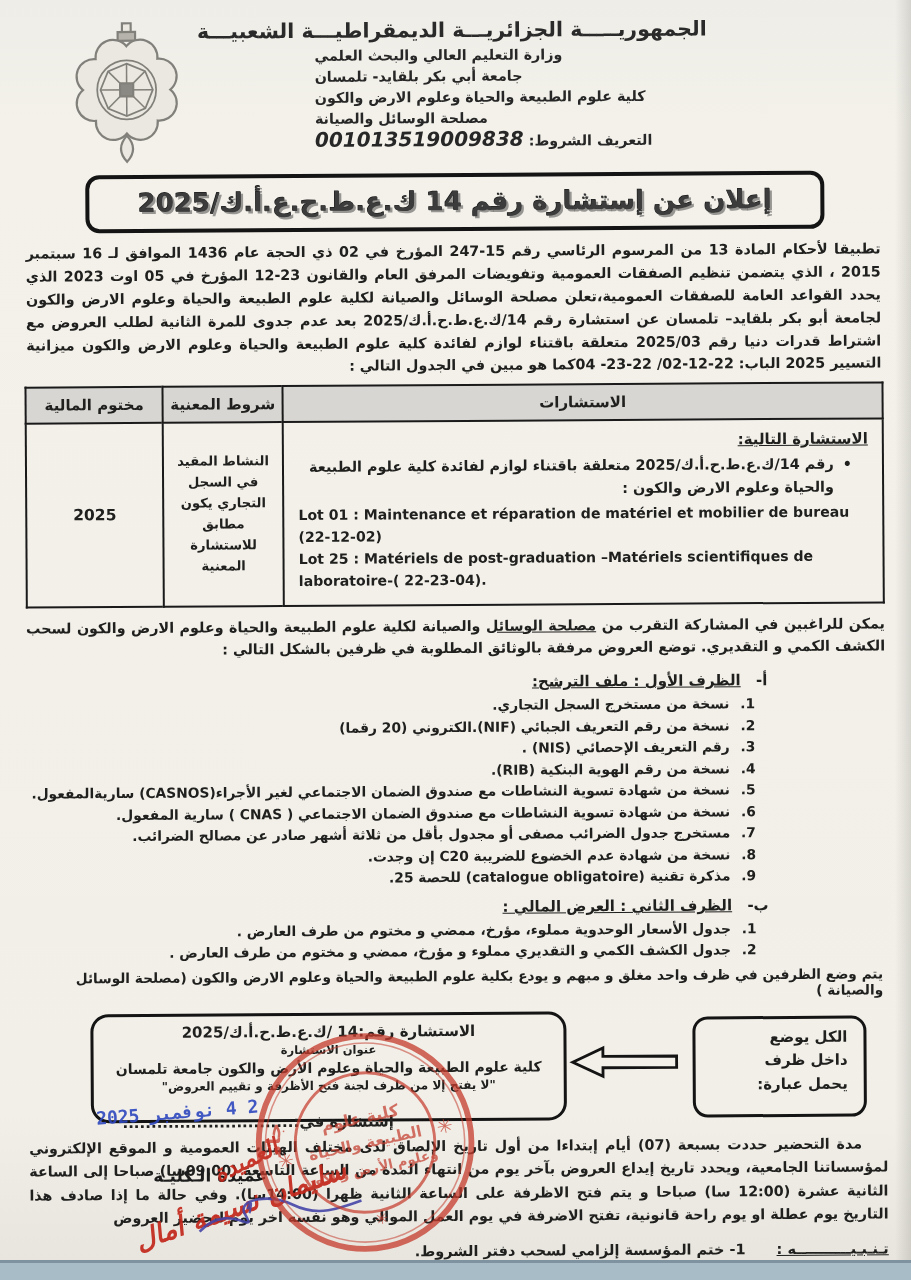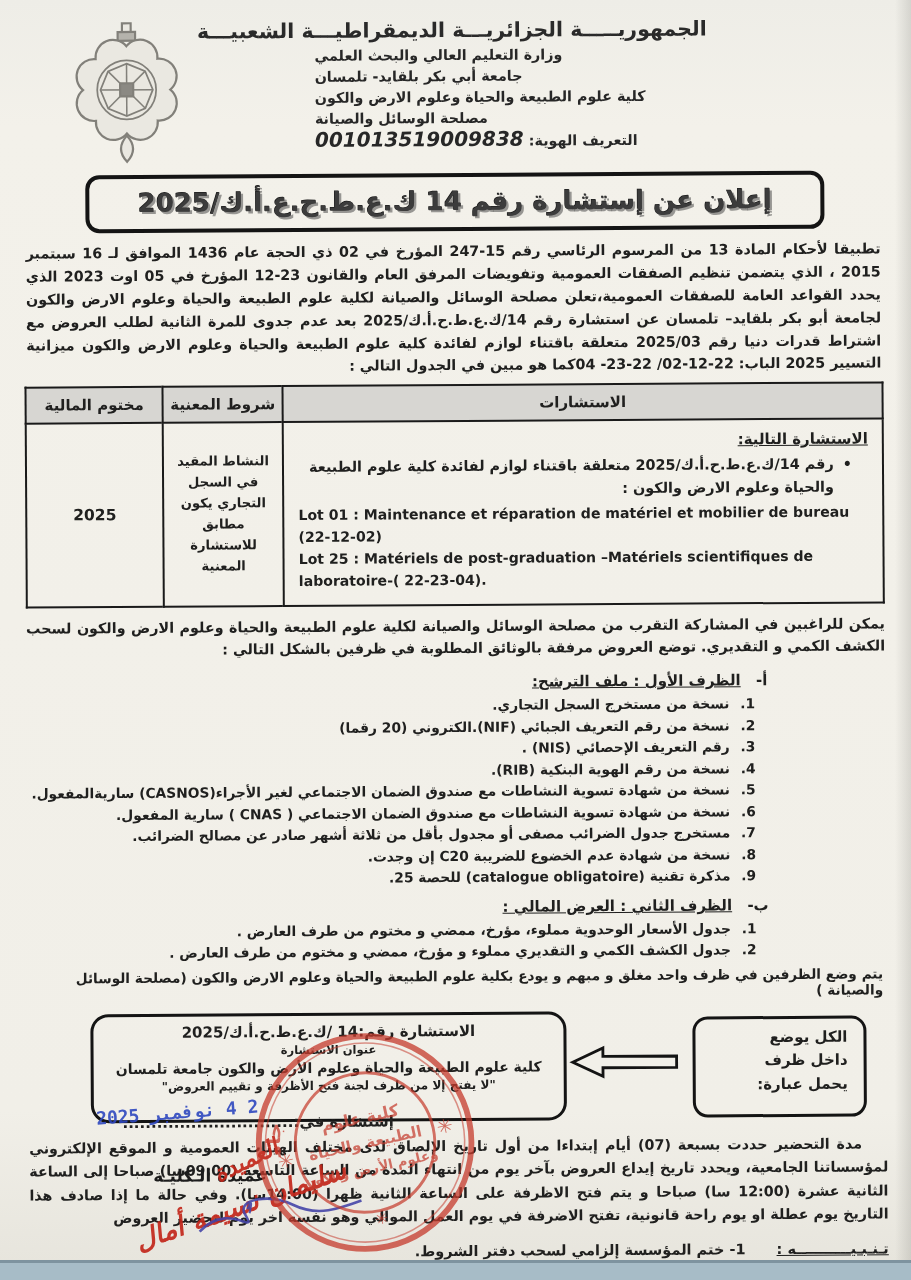--- a/index.html
+++ b/index.html
@@ -37,21 +37,21 @@
   
   .title-box{
     margin:9px 58px 0 62px;border:4px solid #141414;border-radius:14px;
     padding:9px 4px 11px;text-align:center;font-size:26px;color:#3c3c3c;
     text-shadow:2.2px 2.2px 0 rgba(60,60,60,.5), -0.5px -0.5px 0 #111;
     font-weight:700;
   }
   
   .intro{margin:9px 2px 0;font-size:14.3px;line-height:1.60;text-align:justify;}
   .participation{margin-top:9px;font-size:14.3px;line-height:1.55;text-align:justify;}
-  .u{}
+  .u{text-decoration:underline;}
   
   table.consult{width:100%;border-collapse:collapse;margin-top:7px;}
   table.consult th,table.consult td{border:2.6px solid #1a1a1a;}
   table.consult th{background:#d7d6d2;font-size:15px;padding:8px 4px;font-weight:700;}
   .col-consult{width:70%;} .col-qual{width:14%;} .col-year{width:16%;}
   td.consult-cell{padding:8px 14px 12px;vertical-align:top;}
   .consult-heading{text-decoration:underline;font-size:15px;margin-top:2px;}
   .consult-bullet{display:flex;gap:9px;font-size:14.4px;margin:5px 16px 3px 0;line-height:1.6;}
   .bullet-dot{flex:0 0 auto;}
   .lots{direction:ltr;text-align:left;font-size:14.1px;margin-top:3px;line-height:1.55;}
@@ -124,21 +124,21 @@
           <path d="M50,106 q11,12 0,24 q-11,-12 0,-24 z"></path>
         </g>
       </svg>
       <div class="republic">الجمهوريـــــة الجزائريـــة الديمقراطيـــة الشعبيـــة</div>
       <div class="org-lines">
         <div>وزارة التعليم العالي والبحث العلمي</div>
         <div>جامعة أبي بكر  بلقايد- تلمسان</div>
         <div>كلية علوم الطبيعة والحياة وعلوم الارض والكون</div>
         <div>مصلحة الوسائل والصيانة</div>
         <div>
-          <span>التعريف الهوية:</span>
+          <span>التعريف الشروط:</span>
           <span class="tax-num">001013519009838</span>
         </div>
       </div>
     </div>
 
     <div class="title-box">إعلان عن إستشارة رقم 14  ك.ع.ط.ح.ع.أ.ك/2025</div>
 
     <p class="intro">تطبيقا لأحكام المادة 13 من المرسوم الرئاسي رقم 15-247 المؤرخ في 02 ذي الحجة عام 1436 الموافق لـ 16 سبتمبر 2015 ، الذي يتضمن  تنظيم الصفقات العمومية وتفويضات المرفق العام والقانون 23-12 المؤرخ في 05 اوت 2023 الذي يحدد القواعد العامة للصفقات العمومية،تعلن مصلحة الوسائل والصيانة لكلية علوم الطبيعة والحياة وعلوم الارض والكون لجامعة أبو بكر  بلقايد– تلمسان عن استشارة رقم 14/ك.ع.ط.ح.أ.ك/2025  بعد عدم جدوى للمرة الثانية لطلب العروض مع اشتراط قدرات دنيا رقم 2025/03 متعلقة باقتناء لوازم لفائدة  كلية علوم الطبيعة والحياة وعلوم الارض والكون ميزانية التسيير 2025 الباب: 22-12-02/ 22-23- 04كما هو مبين في الجدول التالي :</p>
 
     <table class="consult">

